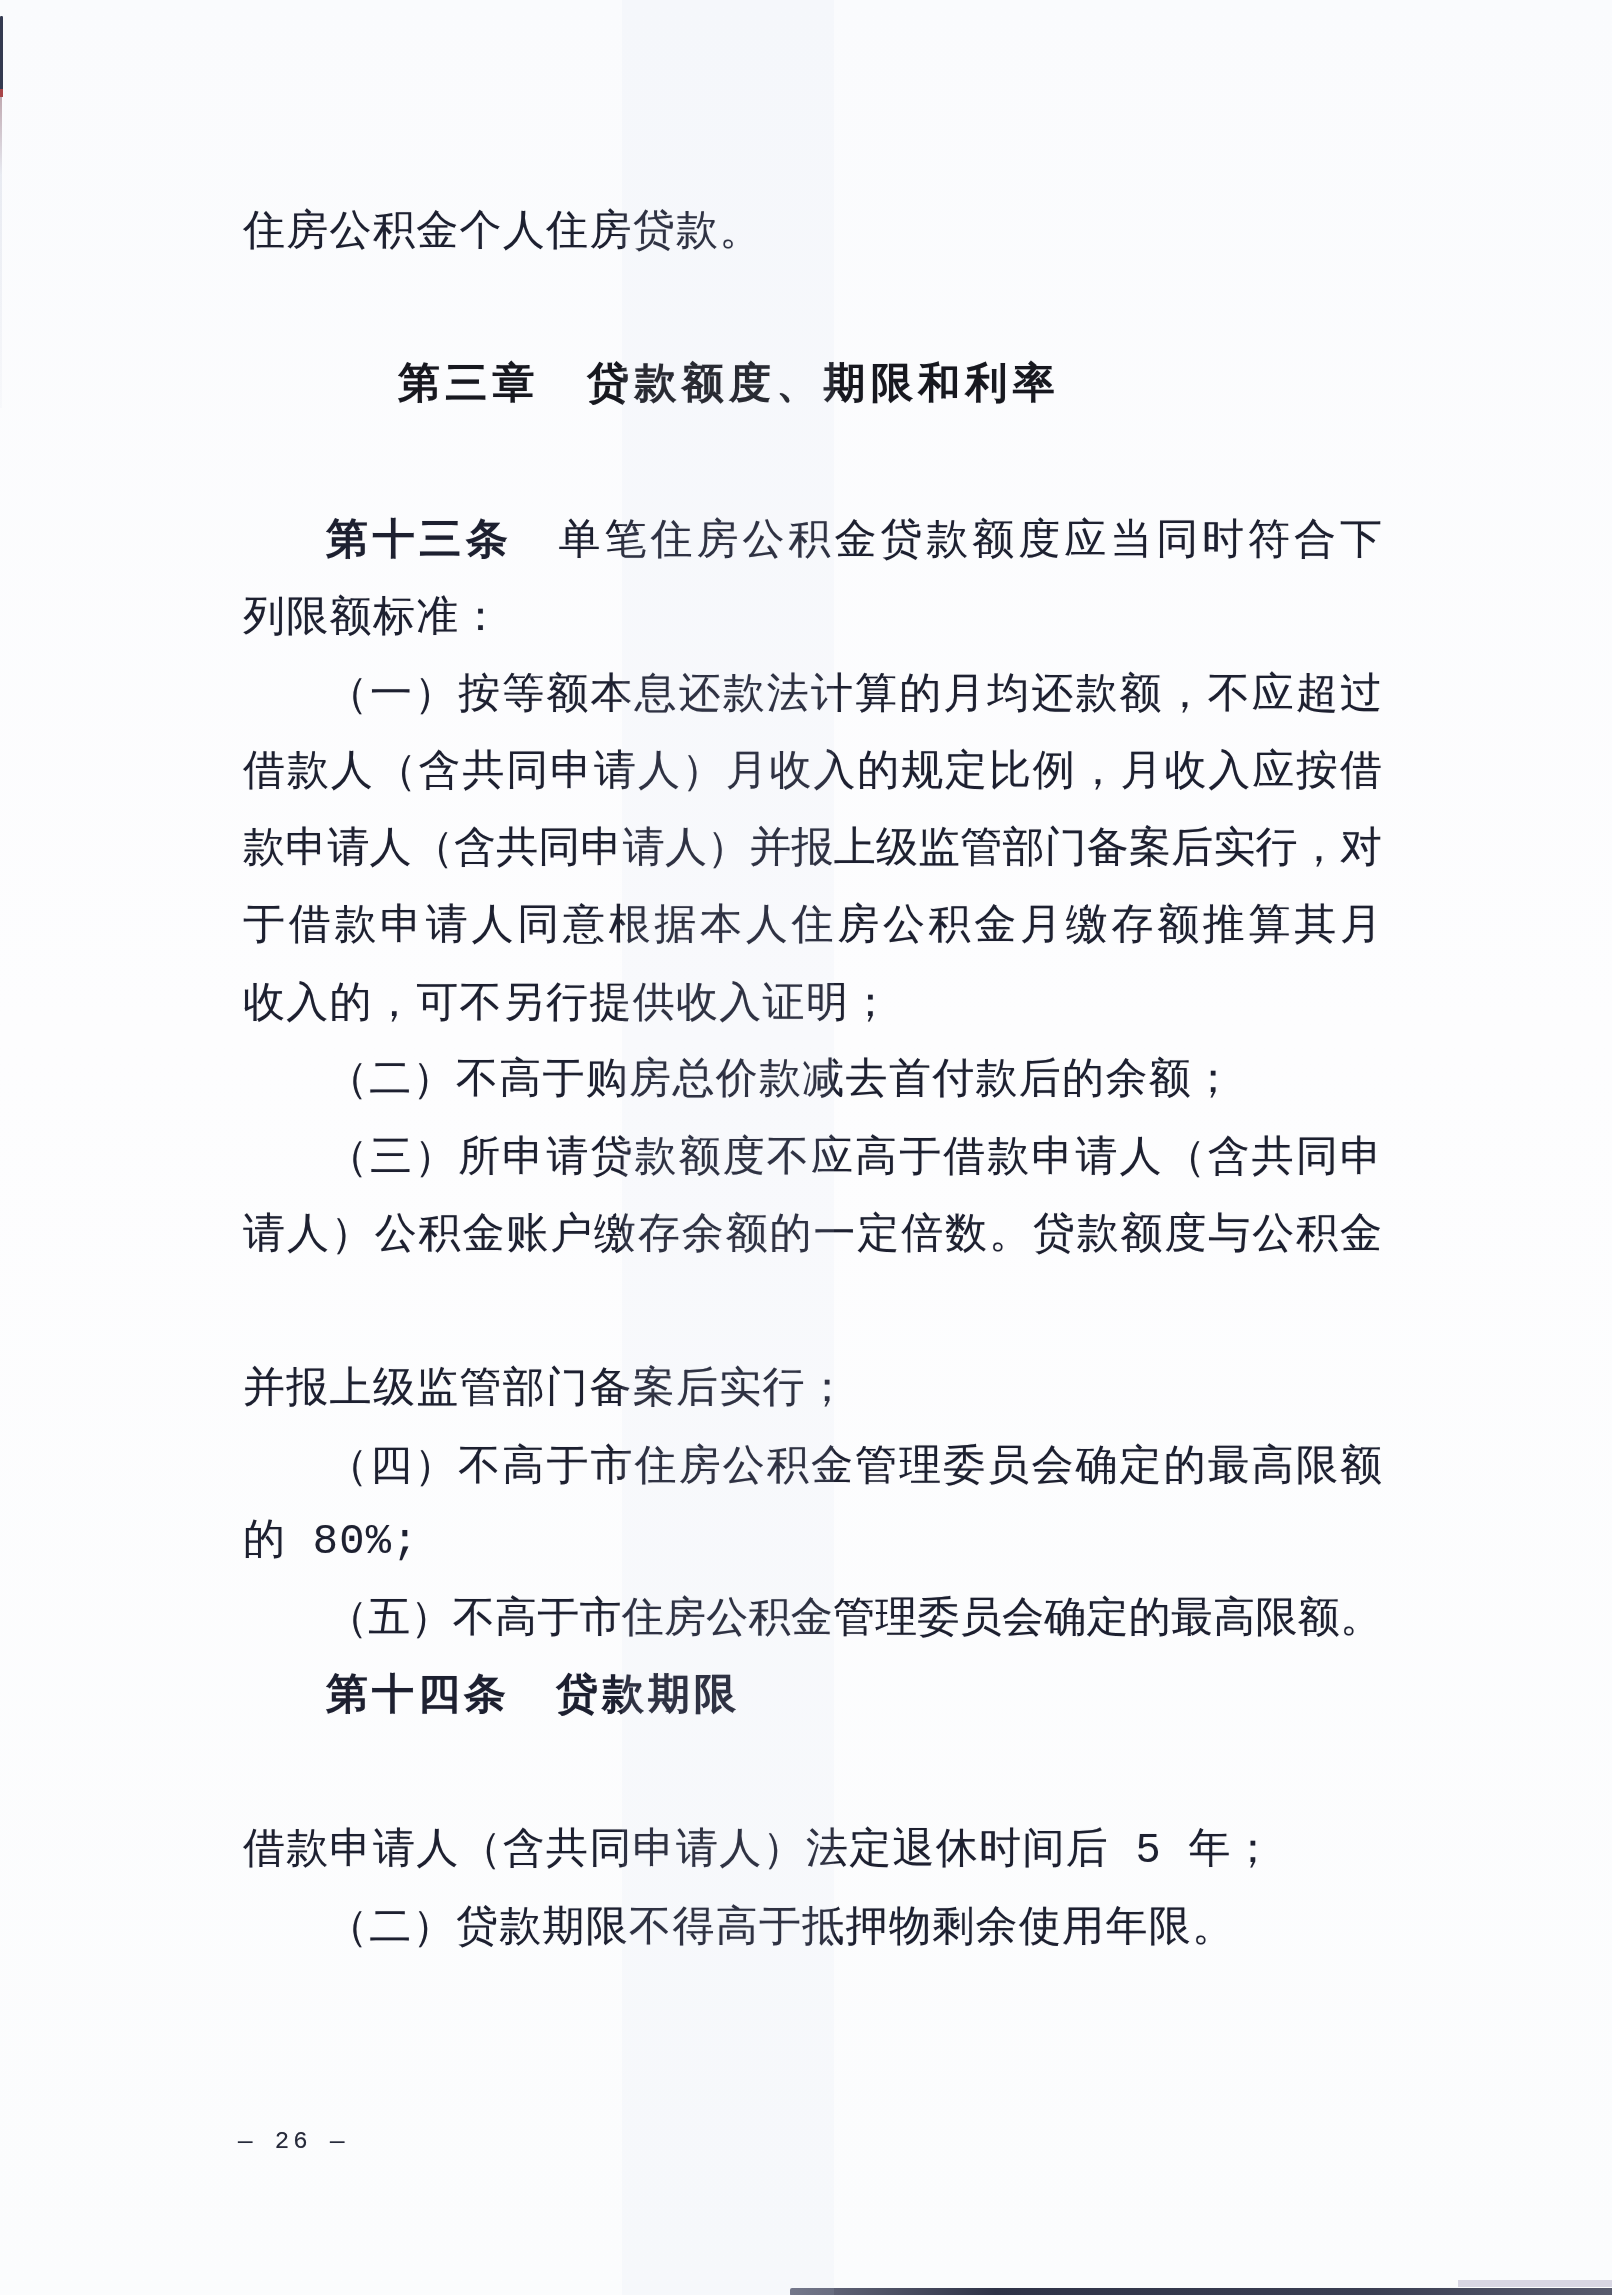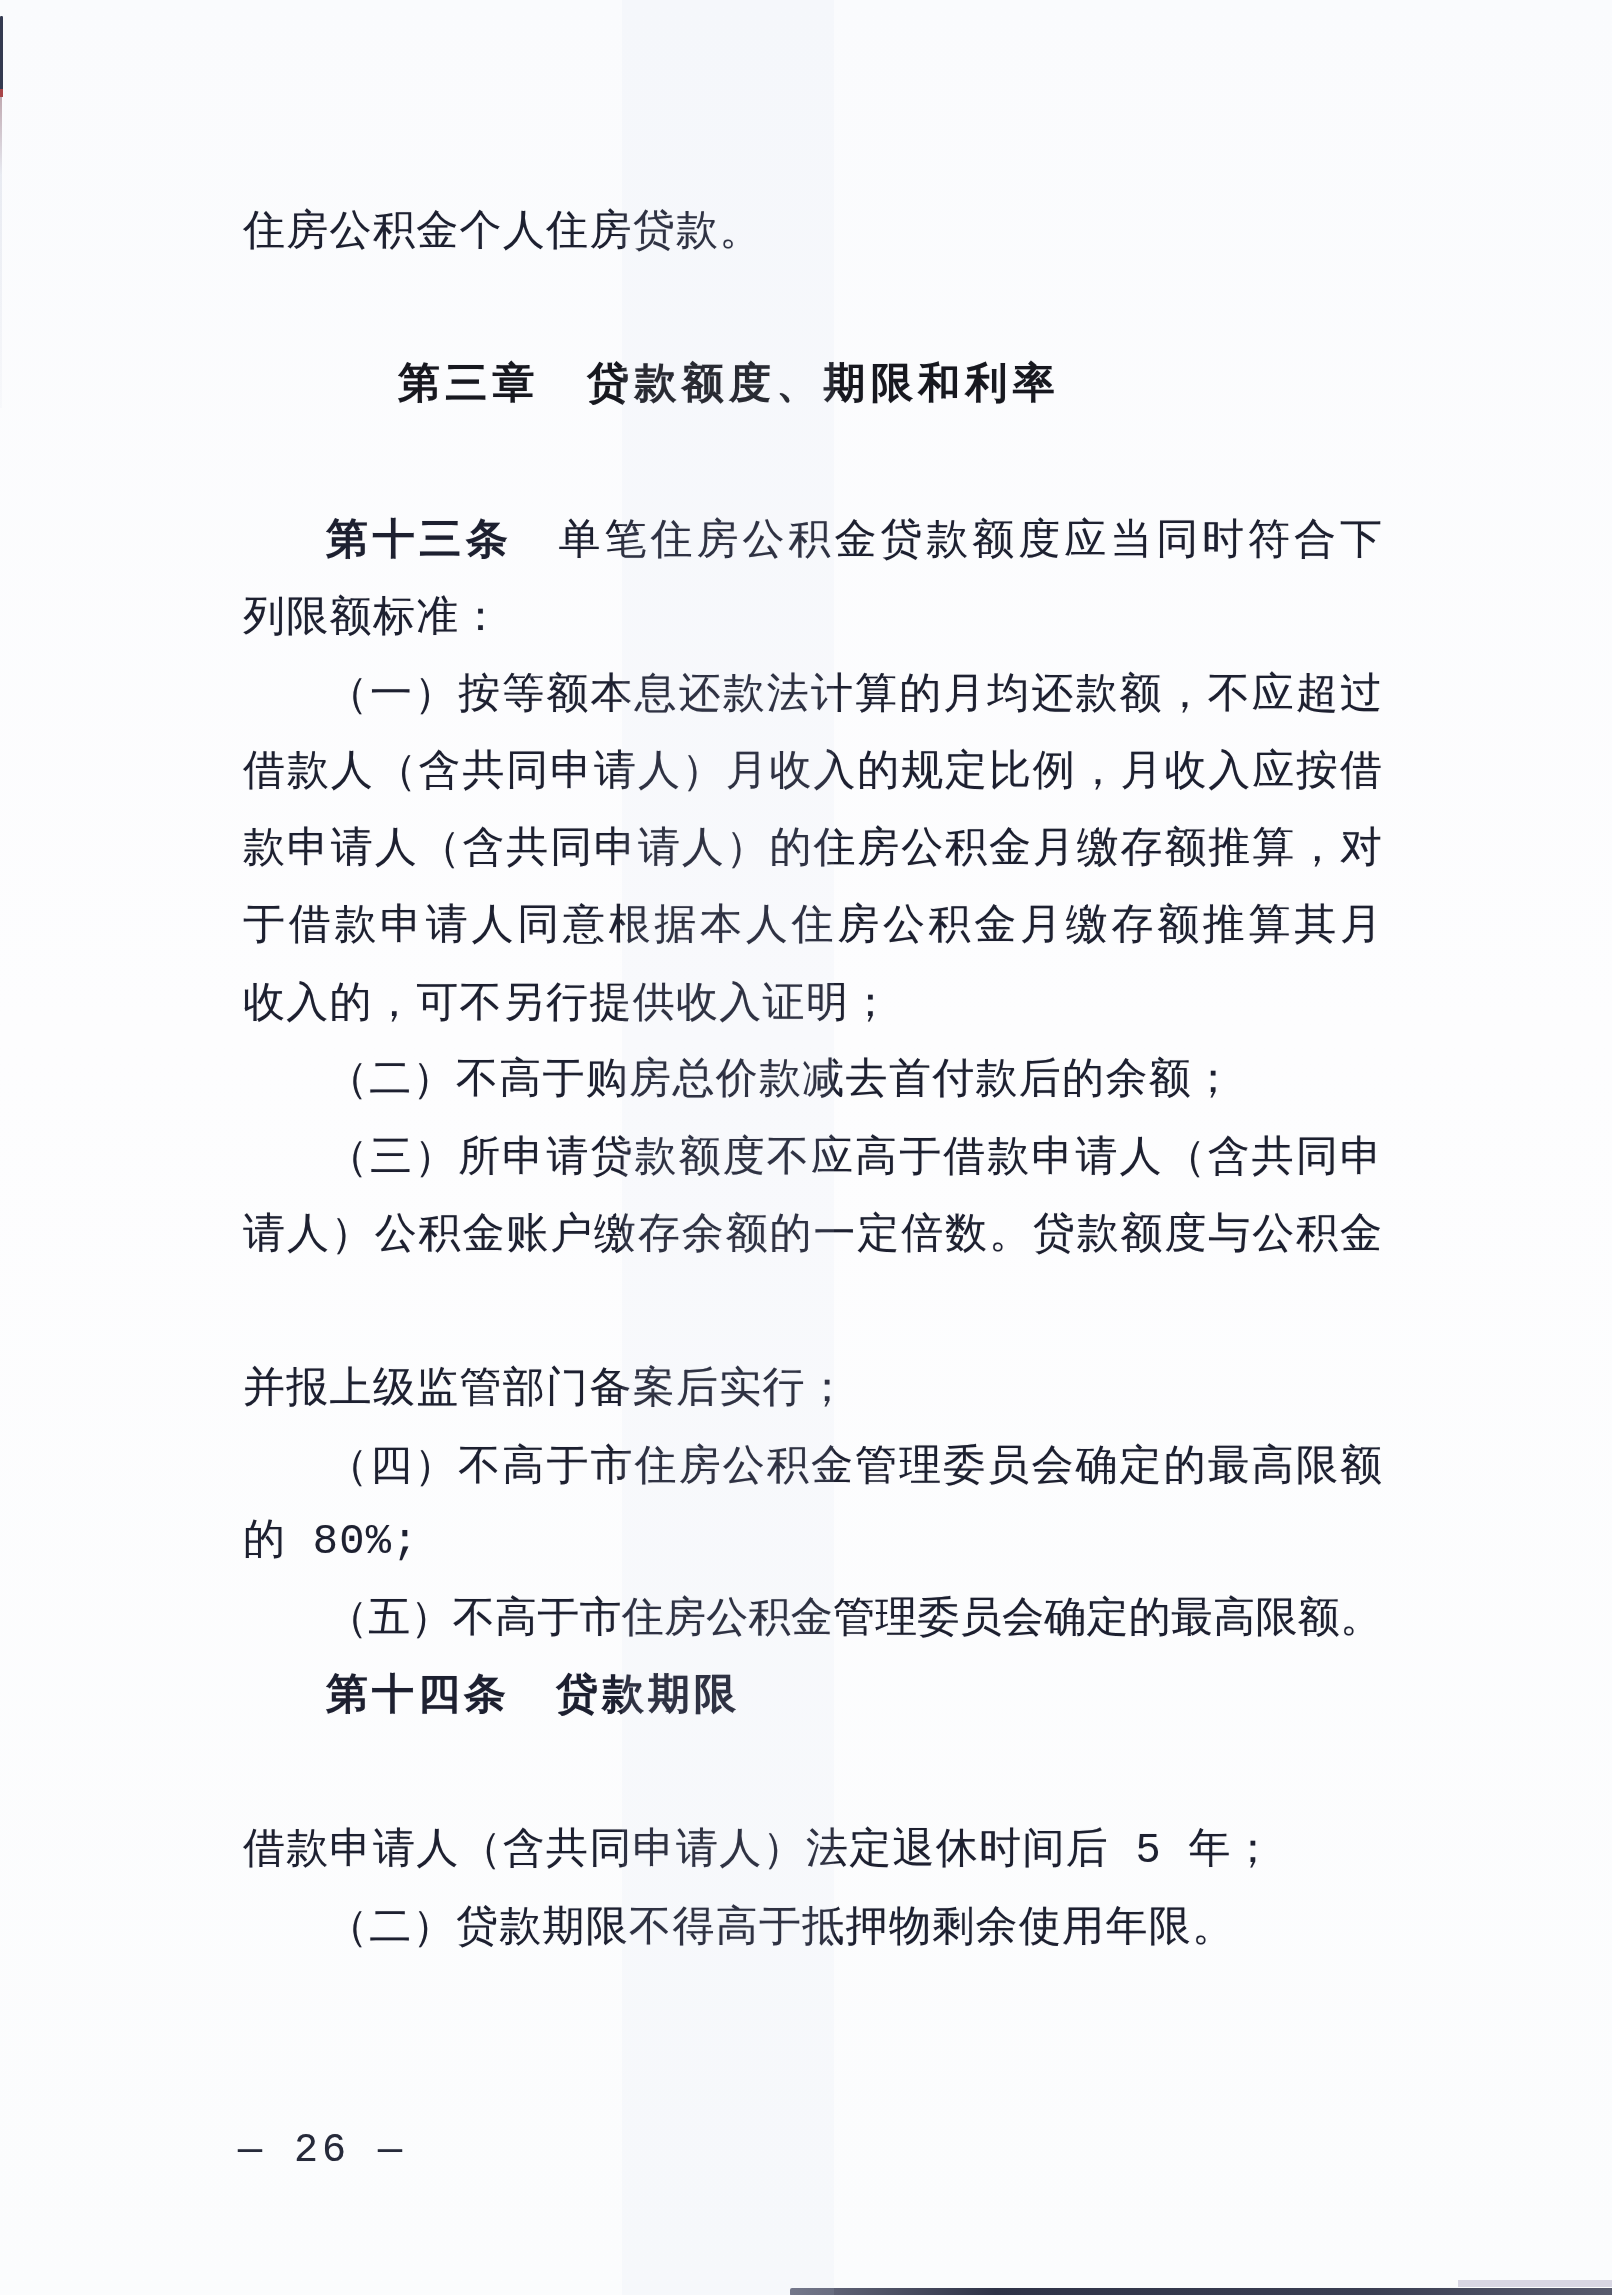--- a/index.html
+++ b/index.html
@@ -28,21 +28,21 @@
   .ind{text-indent:83px;}
   .hei{font-weight:700;letter-spacing:0.7px;}
   .a14-line span{letter-spacing:4px;}
   .heading{
     left:0;width:1458px;text-align:center;
     font-weight:700;font-size:42px;letter-spacing:5.3px;
     color:#17181f;
   }
   .footer{
     position:absolute;left:238px;top:2128px;
-    font-size:40px;letter-spacing:4px;color:#262a3a;
+    font-size:24px;letter-spacing:4px;color:#262a3a;
     text-shadow:0 0 0.7px rgba(25,28,50,.3);
   }
   
   .edge-left-top{position:absolute;left:0;top:16px;width:3.3px;height:78px;background:#343a50;border-radius:1.3px;}
   .edge-left-red{position:absolute;left:0;top:89px;width:3.3px;height:8px;background:#a84548;}
   .edge-left-tail{position:absolute;left:0;top:97px;width:2px;height:311px;
     background:linear-gradient(180deg,rgba(120,70,85,.45),rgba(150,160,190,.18) 25%,rgba(150,160,190,.04));}
   .edge-bottom{position:absolute;left:790px;top:2288px;width:823px;height:8px;
     background:linear-gradient(90deg,#6a6d80,#2f3347 25%,#3a3e52 70%,#585b6e);border-radius:2px 0 0 2px;}
   .edge-bottom-light{position:absolute;left:1458px;top:2280px;width:155px;height:6.6px;background:#cfccdc;opacity:.8;}
@@ -60,21 +60,21 @@
 
   <div class="ln" style="top:207px">住房公积金个人住房贷款。</div>
 
   <div class="ln heading" style="top:360px">第三章　贷款额度、期限和利率</div>
 
   <div class="ln jf ind" style="top:516px"><span class="hei">第十三条</span><span>　单笔住房公积金贷款额度应当同时符合下</span></div>
   <div class="ln" style="top:593px">列限额标准：</div>
 
   <div class="ln jf ind" style="top:670px">（一）按等额本息还款法计算的月均还款额，不应超过</div>
   <div class="ln jf" style="top:747px">借款人（含共同申请人）月收入的规定比例，月收入应按借</div>
-  <div class="ln jf" style="top:824px">款申请人（含共同申请人）的住房公积金月缴存额推算，对</div>
+  <div class="ln jf" style="top:824px">款申请人（含共同申请人）并报上级监管部门备案后实行，对</div>
   <div class="ln jf" style="top:901px">于借款申请人同意根据本人住房公积金月缴存额推算其月</div>
   <div class="ln" style="top:979px">收入的，可不另行提供收入证明；</div>
 
   <div class="ln ind" style="top:1055px">（二）不高于购房总价款减去首付款后的余额；</div>
 
   <div class="ln jf ind" style="top:1133px">（三）所申请贷款额度不应高于借款申请人（含共同申</div>
   <div class="ln jf" style="top:1210px">请人）公积金账户缴存余额的一定倍数。贷款额度与公积金</div>
   <div class="ln" style="top:1364px">并报上级监管部门备案后实行；</div>
 
   <div class="ln jf ind" style="top:1442px">（四）不高于市住房公积金管理委员会确定的最高限额</div>

